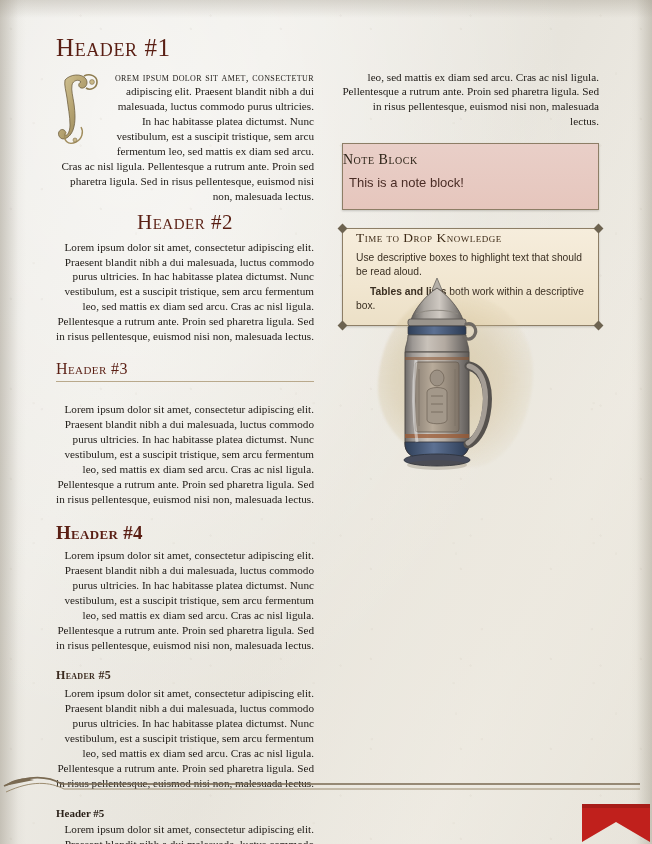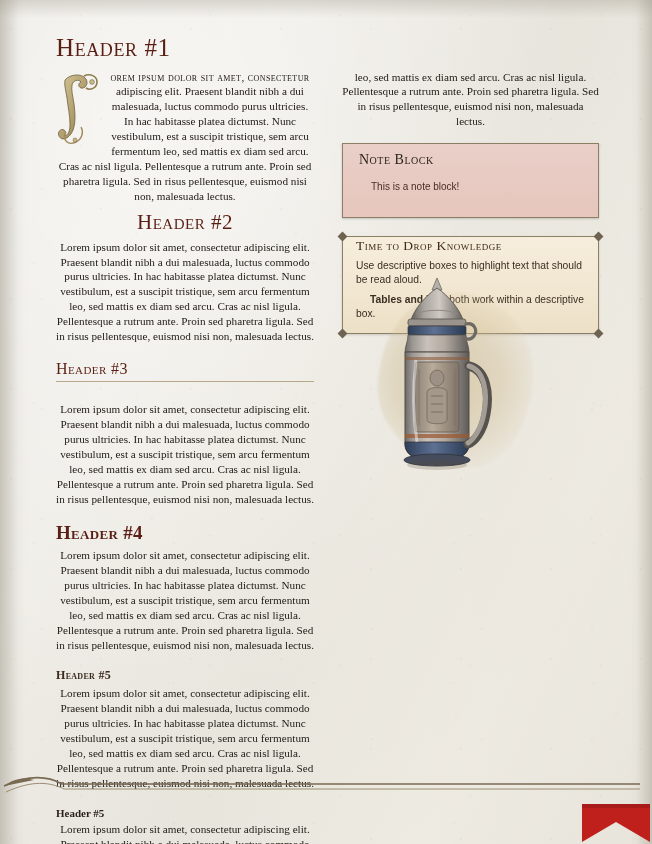--- a/index.html
+++ b/index.html
@@ -145,21 +145,21 @@
     margin: 16px 0 3px 0;
     line-height: 1.15;
   }
 
   p.body {
     font-family: "Liberation Serif", serif;
     font-size: 11.2px;
     line-height: 1.33;
     color: #24201c;
     margin: 0 0 7px 0;
-    text-align: center;
+    text-align: right;
   }
 
   
   .intro {
     position: relative;
     min-height: 86px;
   }
   .dropcap {
     float: left;
     width: 46px;
@@ -171,38 +171,38 @@
   .smallcaps-lead {
     font-variant: small-caps;
     letter-spacing: 0.4px;
   }
 
   
   .note-block {
     margin-top: 14px;
     background: linear-gradient(to bottom, #e9cfc8 0%, #e6c6bd 100%);
     border: 1px solid #8d7e66;
-    padding: 8px 12px 11px 16px;
+    padding: 8px 12px 11px 0;
     box-shadow: 0 1px 2px rgba(0,0,0,0.18);
     position: relative;
   }
   .note-title {
     font-family: "Liberation Serif", serif;
     font-variant: small-caps;
     font-size: 14px;
     letter-spacing: 0.5px;
     color: #2d2418;
     margin: 0 0 4px 0;
     font-weight: normal;
   }
   .note-text {
     font-family: "Liberation Sans", sans-serif;
-    font-size: 10px;
+    font-size: 13px;
     color: #4a2d26;
-    margin: 12px;
+    margin: 6px;
     line-height: 1.35;
   }
 
   
   .desc-box {
     margin-top: 18px;
     background: linear-gradient(to bottom, #f6eddc 0%, #f1e6d0 60%, #ece0c7 100%);
     border: 1px solid #8d7e66;
     padding: 1px 13px 12px 13px;
     position: relative;

